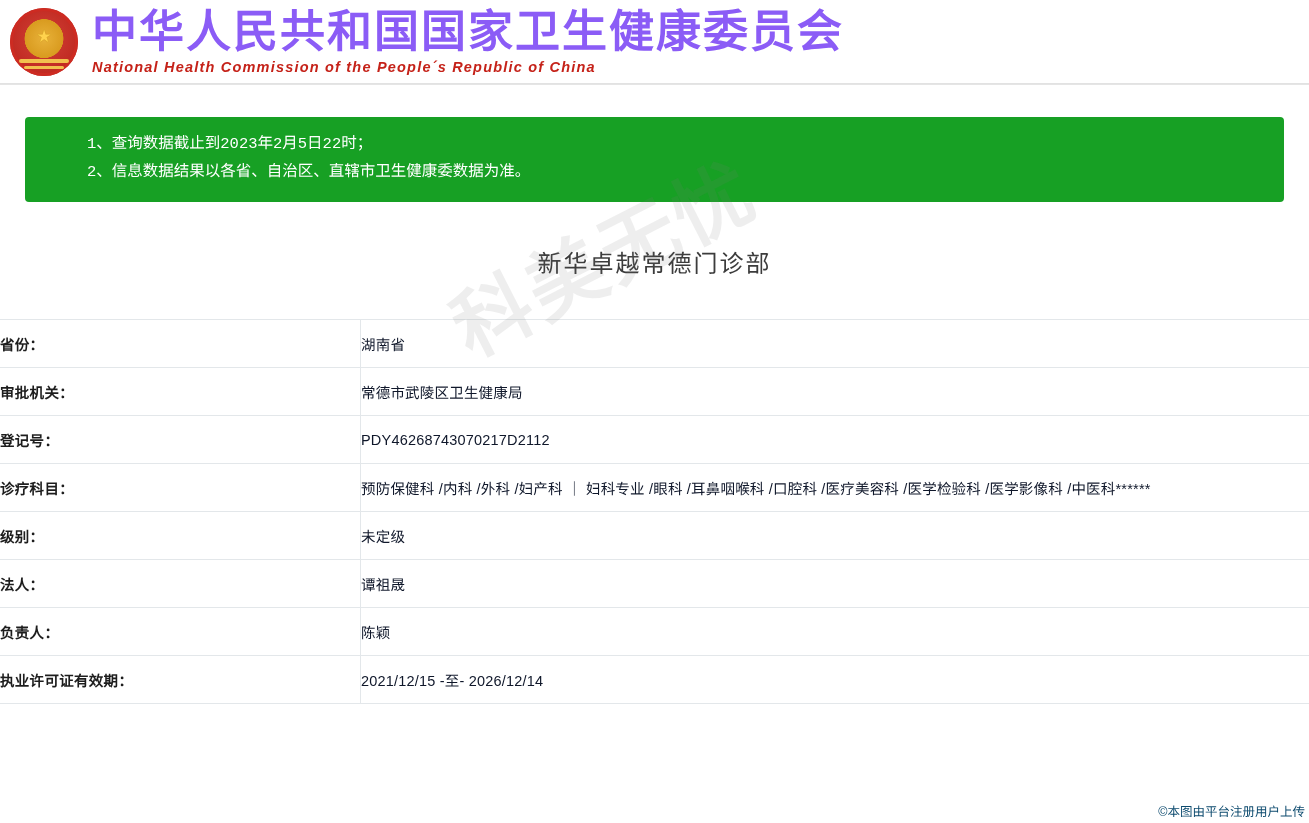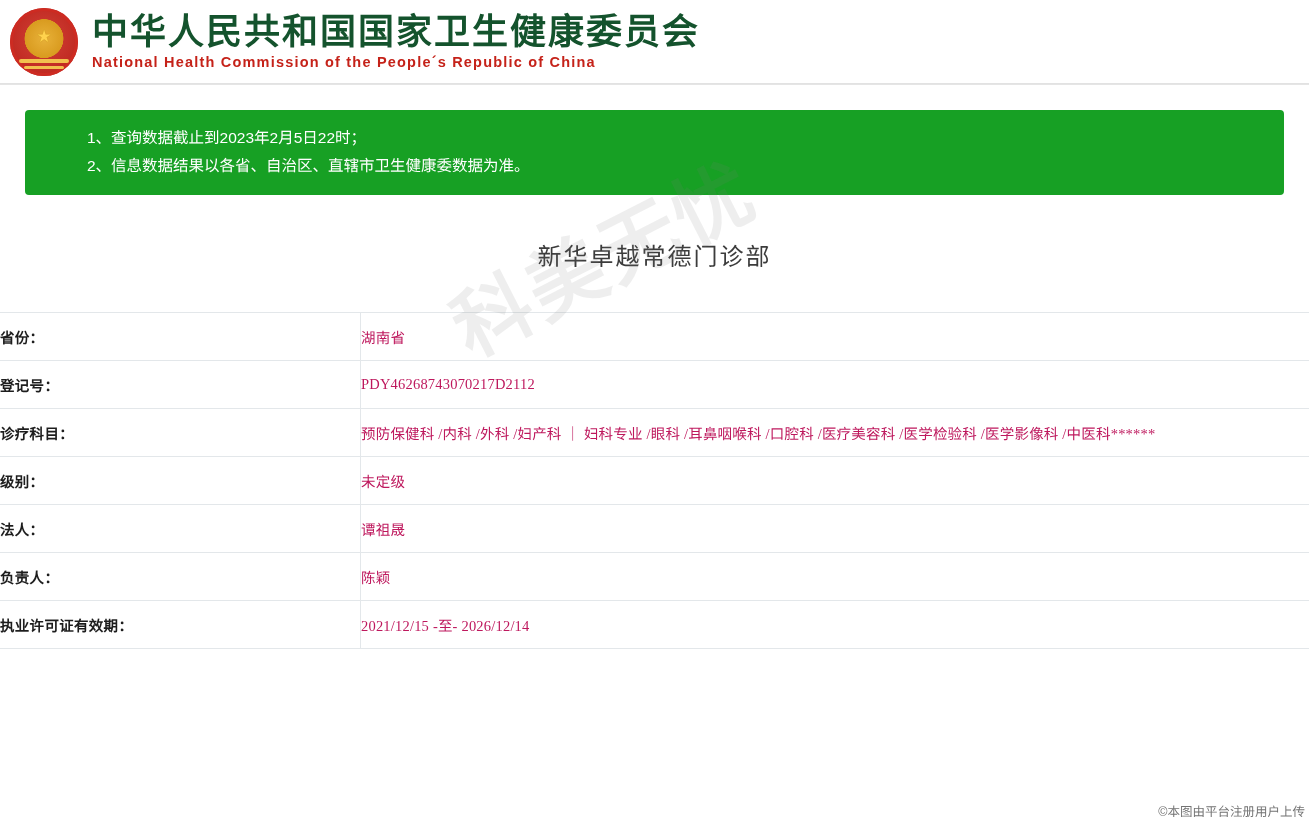--- a/index.html
+++ b/index.html
@@ -63,44 +63,46 @@
     height: 3px;
     background: #f2c14e;
     border-radius: 2px;
   }
   .titles {
     margin-left: 14px;
     padding-right: 30px;
   }
   .title-cn {
     font-family: "DejaVu Sans", "Liberation Sans", sans-serif;
-    color: #14532d;
-    font-size: 36px;
+    color: #8b5cf6;
+    font-size: 45px;
     font-weight: bold;
     letter-spacing: 2px;
     line-height: 1.08;
     white-space: nowrap;
   }
   .title-en {
     color: #c52219;
     font-size: 14.5px;
     font-weight: bold;
     letter-spacing: 1.2px;
     margin-top: 3px;
     white-space: nowrap;
+    font-style: italic;
   }
   .header-rule {
     height: 1px;
     background: #e5e5e5;
     margin: 0;
   }
 
   
   .notice-wrap {
-    padding: 25px 25px 0 25px;
+    padding: 32px 25px 0 25px;
+    font-family: Liberation Mono, monospace;
   }
   .notice {
     background: #17a024;
     color: #ffffff;
     border-radius: 4px;
     padding: 14px 20px 16px 62px;
     font-size: 15.5px;
     line-height: 1.78;
     box-sizing: border-box;
   }
@@ -135,25 +137,24 @@
   td.lbl {
     width: 360px;
     padding-left: 16px;
     font-weight: bold;
     color: #1d1d1d;
     border-right: 1px solid #e3e7ea;
     letter-spacing: 0.3px;
   }
   td.val {
     padding-left: 18px;
-    color: #be185d;
+    color: #0f172a;
     letter-spacing: 0.2px;
     white-space: nowrap;
     overflow: hidden;
-    font-family: Liberation Serif, serif;
   }
 
   
   .wm-diag {
     position: absolute;
     left: 430px;
     top: 278px;
     font-family: "DejaVu Sans", "Liberation Sans", sans-serif;
     font-size: 78px;
     font-weight: bold;
@@ -162,21 +163,21 @@
     transform-origin: left top;
     pointer-events: none;
     white-space: nowrap;
     letter-spacing: 4px;
   }
   .wm-corner {
     position: absolute;
     right: 4px;
     bottom: 3px;
     font-size: 12.5px;
-    color: #737373;
+    color: #0c4a6e;
     background: rgba(255,255,255,0.0);
     white-space: nowrap;
     pointer-events: none;
   }
 </style>
 </head>
 <body>
 
 <div class="header">
   <div class="emblem">
@@ -200,20 +201,24 @@
 
 <div class="inst-name">新华卓越常德门诊部</div>
 
 <table class="info">
   <tbody>
     <tr>
       <td class="lbl">省份：</td>
       <td class="val">湖南省</td>
     </tr>
     <tr>
+      <td class="lbl">审批机关：</td>
+      <td class="val">常德市武陵区卫生健康局</td>
+    </tr>
+    <tr>
       <td class="lbl">登记号：</td>
       <td class="val">PDY46268743070217D2112</td>
     </tr>
     <tr>
       <td class="lbl">诊疗科目：</td>
       <td class="val">预防保健科 /内科 /外科 /妇产科 ｜ 妇科专业 /眼科 /耳鼻咽喉科 /口腔科 /医疗美容科 /医学检验科 /医学影像科 /中医科******</td>
     </tr>
     <tr>
       <td class="lbl">级别：</td>
       <td class="val">未定级</td>

